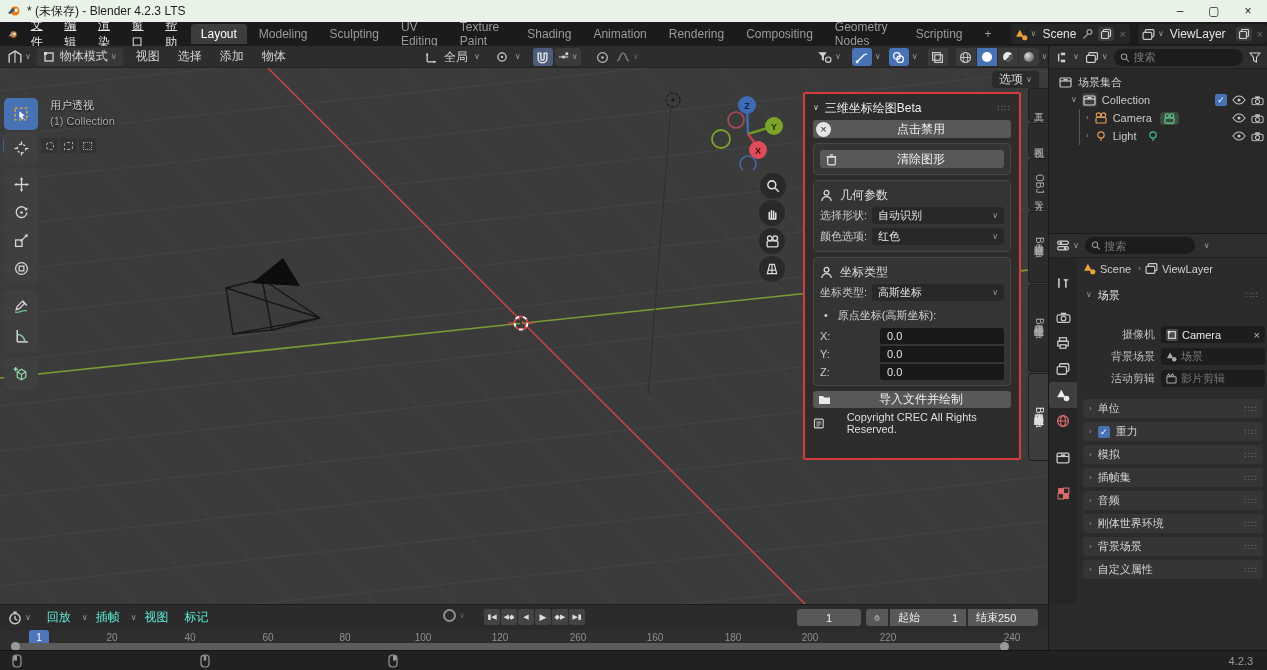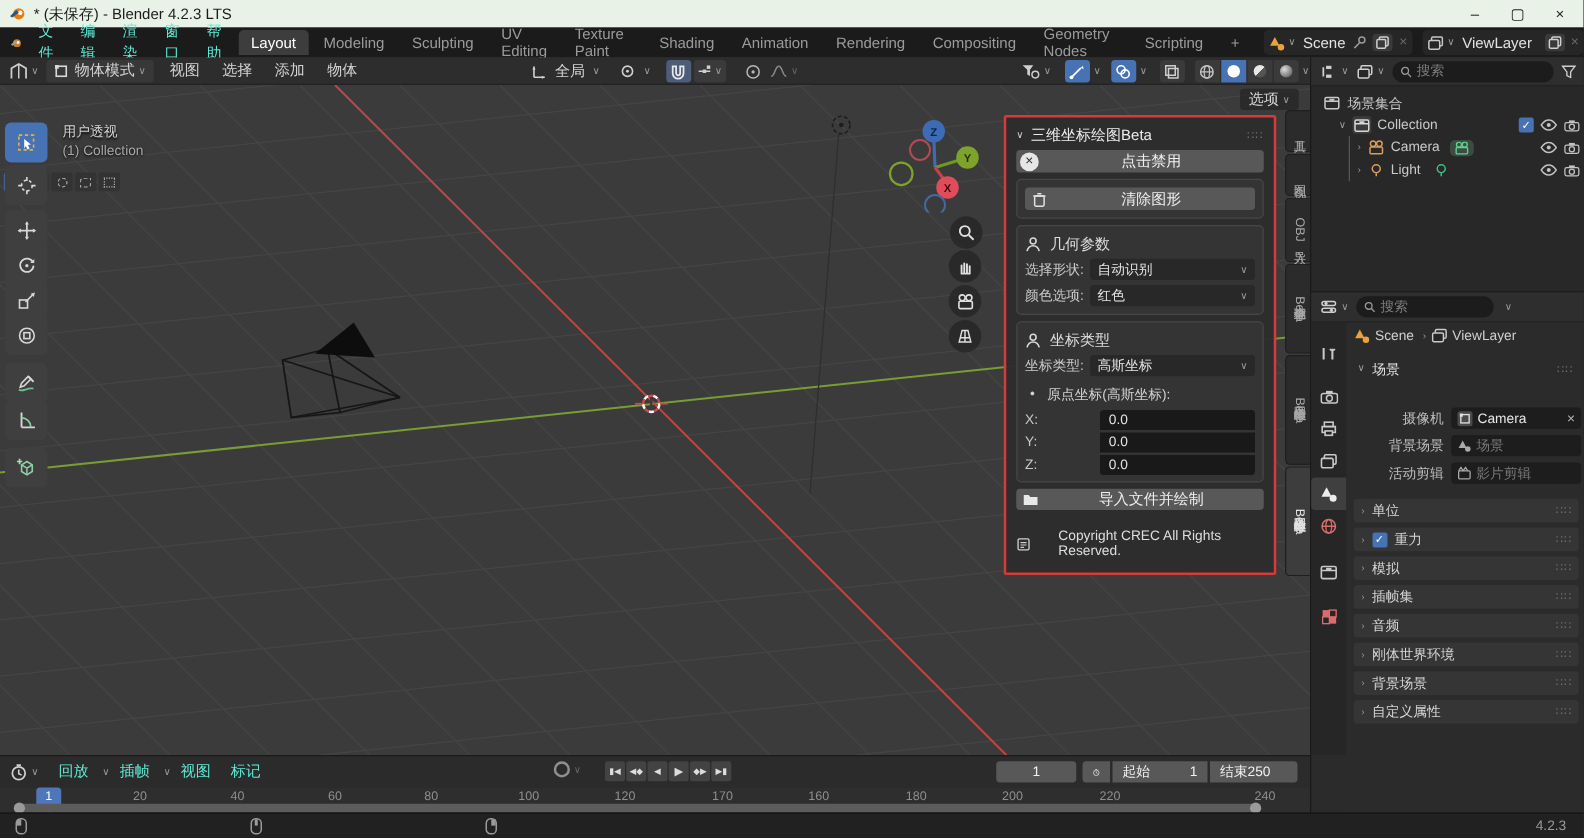--- a/index.html
+++ b/index.html
@@ -14,21 +14,21 @@
   svg.ic{display:block;}
 
   
   #titlebar{left:0;top:0;width:1267px;height:22px;background:#e9f2e6;color:#1c1c1c;display:flex;align-items:center;font-size:12px;}
   #titlebar .logo{width:14px;height:14px;margin:0 6px 0 7px;}
   .wbtn{width:34px;height:22px;display:flex;align-items:center;justify-content:center;color:#222;font-size:12px;}
   #win-controls{position:absolute;right:2px;top:0;display:flex;}
 
   
   #topbar{left:0;top:22px;width:1267px;height:24px;background:#1b1b1b;display:flex;align-items:center;}
-  #topbar .menu{padding:0 9px;color:#5eead4;}
+  #topbar .menu{padding:0 9px;color:#e5e5e5;text-decoration:underline;}
   .wstab{padding:3px 10px;color:#9b9b9b;border-radius:4px 4px 0 0;margin:0 1px;font-size:12px;}
   .wstab.active{background:#3d3d3d;color:#fff;}
   .idwidget{background:#262626;border-radius:4px;height:20px;display:flex;align-items:center;padding:0 4px;margin-left:8px;}
   .idwidget .txt{margin:0 6px;color:#e2e2e2;}
   .minibtn{background:#3a3a3a;border-radius:3px;padding:1px 2px;margin-left:4px;display:flex;}
   .dimx{color:#6a6a6a;margin-left:5px;font-size:11px;}
 
   
   #hdr2{left:0;top:46px;width:1048px;height:22px;background:#2d2d2d;border-bottom:1px solid #232323;}
   #hdr2 .menu{padding:0 9px;color:#d4d4d4;}
@@ -671,21 +671,21 @@
             <span>0.0</span>
           </span>
       </div>
     </div>
     <div class="np-btn" style="height:17px">
       <svg class="ic" width="13" height="11" viewBox="0 0 13 11" style="color:#e8e8e8;margin-left:5px">
           <use href="#i-folder"></use>
         </svg>
       <span class="lbl">导入文件并绘制</span>
     </div>
-    <div class="flex" style="height:22px;margin-top:16px;gap:22px">
+    <div class="flex" style="height:22px;margin-top:4px;gap:22px">
       <svg class="ic" width="13" height="13" viewBox="0 0 12 12" style="color:#d0d0d0">
           <use href="#i-doc"></use>
         </svg>
       <span style="font-size:11px;color:#dedede">Copyright CREC All Rights Reserved.</span>
     </div>
   </div>
 
   <div class="vtab" style="top:88px;height:34px">
       <span>工具</span>
     </div>
@@ -993,21 +993,21 @@
           <span>250</span>
         </span>
     </div>
     <div id="ruler">
       <span class="tick" style="left:112px">20</span>
       <span class="tick" style="left:190px">40</span>
       <span class="tick" style="left:268px">60</span>
       <span class="tick" style="left:345px">80</span>
       <span class="tick" style="left:423px">100</span>
       <span class="tick" style="left:500px">120</span>
-      <span class="tick" style="left:578px">170</span>
+      <span class="tick" style="left:578px">260</span>
       <span class="tick" style="left:655px">160</span>
       <span class="tick" style="left:733px">180</span>
       <span class="tick" style="left:810px">200</span>
       <span class="tick" style="left:888px">220</span>
       <span class="tick" style="left:1012px">240</span>
       <div id="framemarker">
           <span>1</span>
         </div>
       <div class="abs" style="left:38px;top:15px;width:2px;height:6px;background:#4f76b8"></div>
       <div id="scrollbar">

